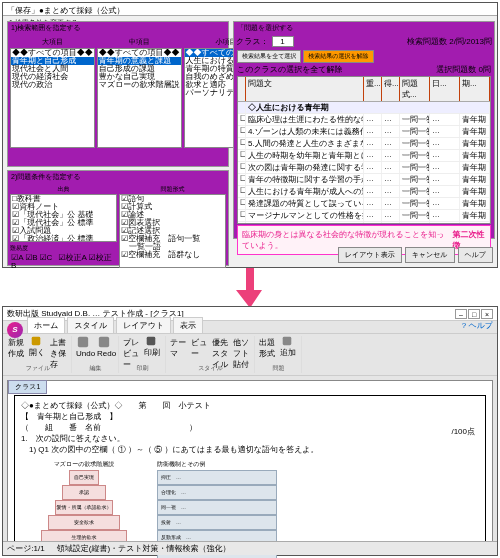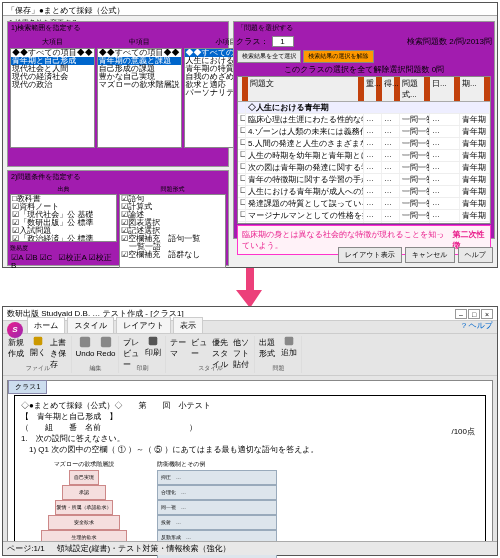--- a/index.html
+++ b/index.html
@@ -20,24 +20,24 @@
 .lbox div{padding:0 1px;white-space:nowrap}
 .row2{display:flex;gap:2px;padding:2px}
 .box2{flex:1;border:1px solid #888;background:#fff;height:48px;font-size:6px;line-height:8px;overflow:hidden}
 .box2 div{padding:0 1px;white-space:nowrap}
 .chks{padding:1px;font-size:6px;line-height:8px}
 .cls{display:flex;align-items:center;gap:3px;padding:2px;font-size:7px}
 .numfield{width:22px;height:11px;border:1px solid #888;background:#fff;text-align:center}
 .tbtns{display:flex;gap:2px;margin:1px 3px}
 .tbtn{border:1px solid #888;background:#e8e8e8;padding:1px 4px;font-size:6px}
 .tbtn.on{background:#ff9800;color:#000}
-.bar{display:flex;align-items:center;justify-content:center;margin:1px 3px;font-size:6px}
+.bar{display:flex;align-items:center;justify-content:space-between;margin:1px 3px;font-size:6px}
 .qtable{margin:1px 3px;border:1px solid #888;background:#fff;height:148px;overflow:hidden}
 .qh{display:flex;background:#eee;border-bottom:1px solid #aaa;font-size:6px}
-.qh span{border-right:6px solid #c2410c;padding:1px 2px}
+.qh span{border-right:1px solid #c2410c;padding:1px 2px}
 .qr{display:flex;font-size:6px;border-bottom:1px solid #eee}
 .qr span{border-right:1px solid #f0f0f0;padding:0 2px;white-space:nowrap;overflow:hidden}
 .c0{width:8px;text-align:center}
 .c1{flex:1}
 .c2{width:18px}
 .c3{width:18px}
 .c4{width:30px}
 .c5{width:30px}
 .note{background:#fff2f8;color:#e91e8c;padding:3px 4px;margin:1px 3px;font-size:7px;border:1px solid #f3c;display:flex;gap:6px}
 .btns{position:absolute;right:4px;bottom:4px;display:flex;gap:3px}
@@ -46,21 +46,21 @@
 .arrow svg{width:28px;height:40px}
 .win2{left:2px;top:306px;width:496px;height:250px;background:#e5e5e5}
 .tbar2{background:#fff;border-bottom:1px solid #ccc;padding:2px 4px;display:flex;justify-content:space-between;align-items:center;height:14px}
 .winbtns span{display:inline-block;width:12px;height:10px;border:1px solid #999;margin-left:1px;text-align:center;font-size:7px;line-height:9px}
 .tabs2{display:flex;border-bottom:1px solid #ccc;padding-left:24px;gap:2px;font-size:7px;height:13px;align-items:end}
 .tab2{padding:2px 6px;border:1px solid #ccc;border-bottom:none;background:#f5f5f5}
 .tab2.act{background:#fff}
 .ribbon{display:flex;border-bottom:1px solid #ccc;height:42px;padding:2px;gap:1px}
 .rgrp{border-right:1px solid #ddd;padding:0 3px;display:flex;flex-direction:column;align-items:center;justify-content:space-between}
 .ricons{display:flex;gap:3px}
-.ric{width:18px;height:22px;display:flex;flex-direction:column;align-items:center;font-size:6px;gap:1px}
+.ric{width:18px;height:22px;display:flex;flex-direction:column;font-size:6px;gap:1px}
 .ric svg{width:14px;height:14px}
 .rlbl{font-size:6px;color:#555}
 .doc{margin:4px;border:1px solid #888;background:#fff;height:170px;position:relative}
 .doctab{position:absolute;left:0;top:-1px;background:#cde;border:1px solid #88a;padding:1px 6px;font-size:7px}
 .page{position:absolute;left:6px;top:14px;right:6px;bottom:4px;border:1px solid #000;background:#fff;padding:4px 6px;font-size:7px;line-height:11px}
 .score{position:absolute;right:10px;top:30px}
 .charts{display:flex;gap:30px;margin-top:4px;padding-left:20px}
 .pyr{display:flex;flex-direction:column;align-items:center;gap:0}
 .pyr div{background:#f5dede;border:1px solid #c88;text-align:center;font-size:5px;padding:1px 0}
 .tbl{display:flex;flex-direction:column;gap:0}
@@ -114,21 +114,21 @@
 
  <div class="panel p-left2">
   <div class="phead">2)問題条件を指定する</div>
   <div class="row2">
    <div style="flex:1">
     <div style="font-size:6px;text-align:center">出典</div>
     <div class="box2">
             <div>□教科書</div>
             <div>☑資料ノート</div>
             <div>☑「現代社会」公 基礎</div>
-            <div>☑「数研出版」公 標準</div>
+            <div>☑「現代社会」公 標準</div>
             <div>☑入試問題</div>
             <div>☑「政治経済」公 標準</div>
           </div>
     <div style="font-size:6px;margin-top:2px">難易度</div>
     <div class="chks"><span>☑A</span> <span>☑B</span> <span>☑C</span>　<span>☑校正A</span> <span>☑校正B</span></div>
    </div>
    <div style="flex:1">
     <div style="font-size:6px;text-align:center">問題形式</div>
     <div class="box2" style="height:74px">
             <div>☑語句</div>

